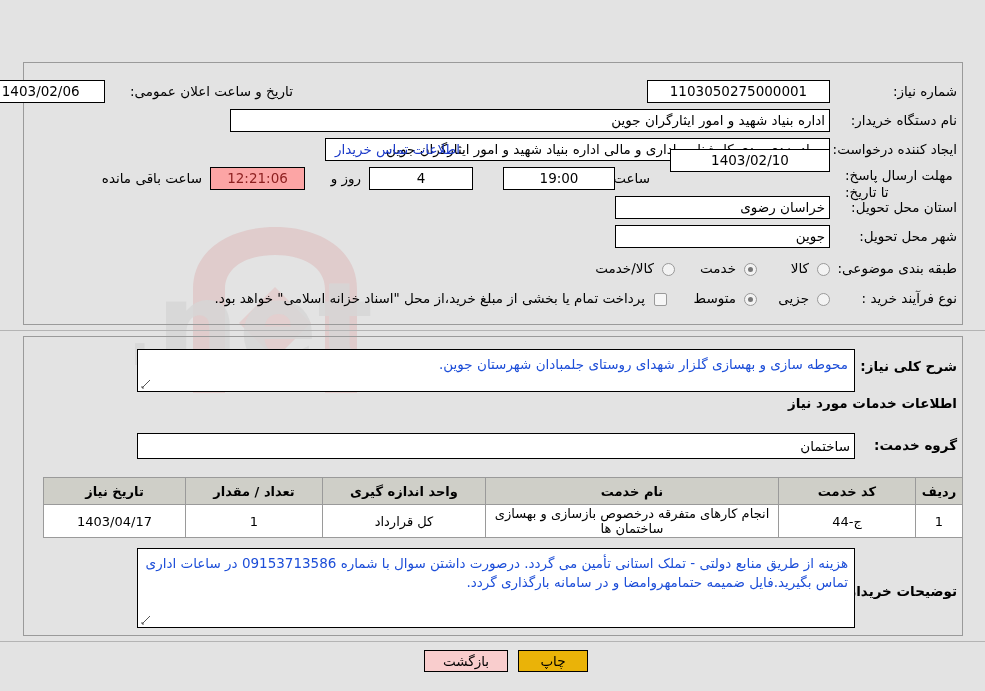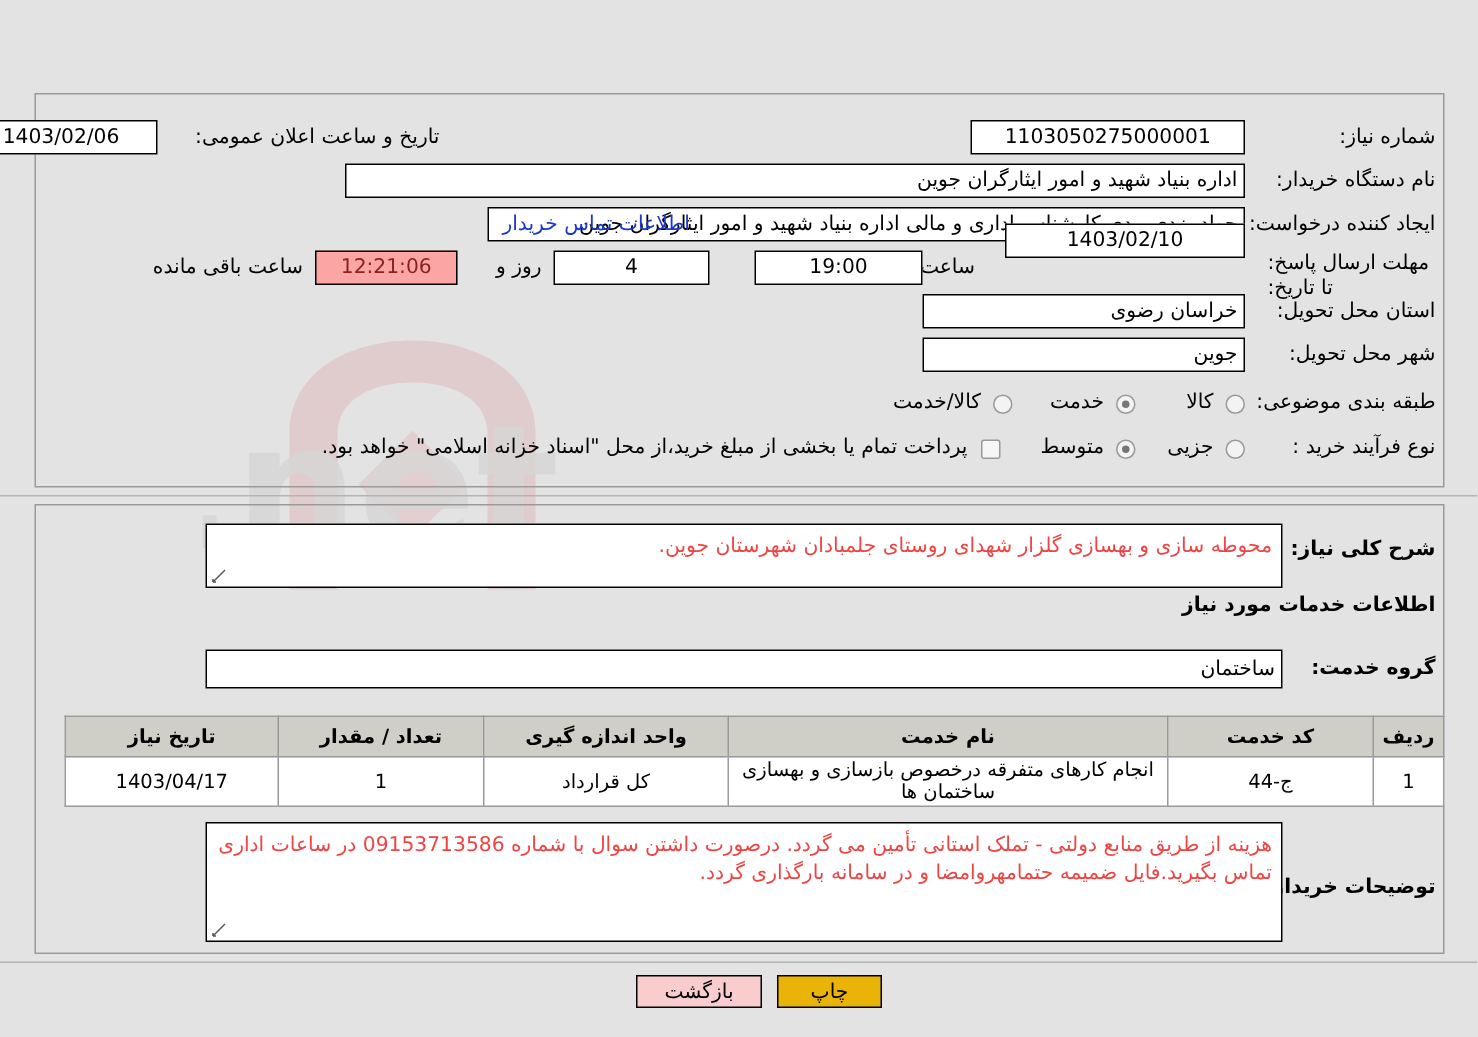--- a/index.html
+++ b/index.html
@@ -131,21 +131,21 @@
     z-index: 5;
   }
 
   
   .ta {
     position: absolute;
     box-sizing: border-box;
     background: #ffffff;
     border: 1px solid #000;
     font-size: 13.5px;
-    color: #ef4444;
+    color: #1d4ed8;
     padding: 5px 6px 0 6px;
     line-height: 19px;
     z-index: 4;
     text-align: right;
     overflow: hidden;
   }
   .ta .grip {
     position: absolute;
     left: 3px;
     bottom: 2px;

